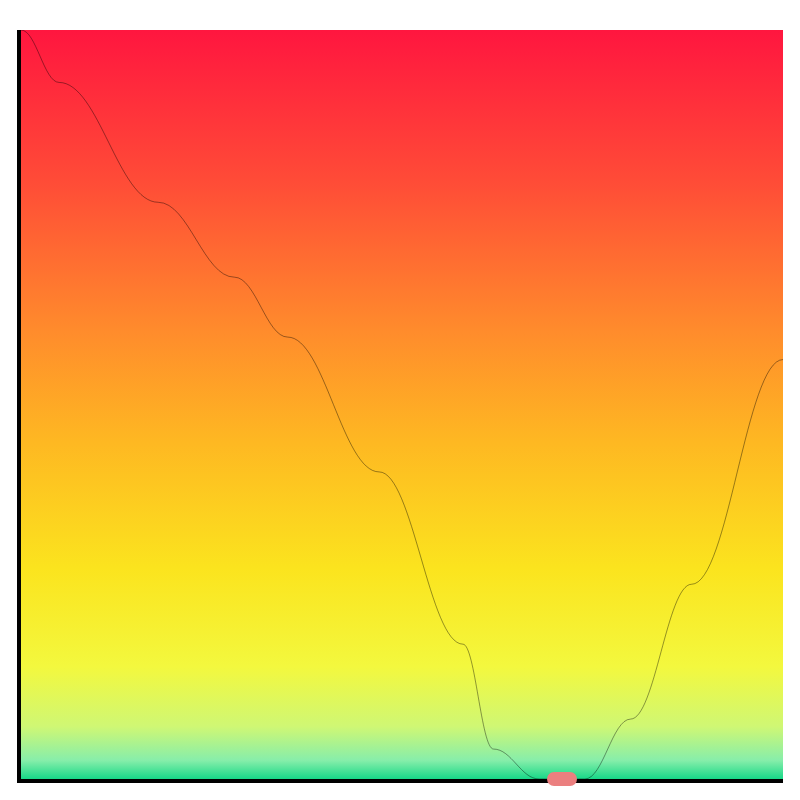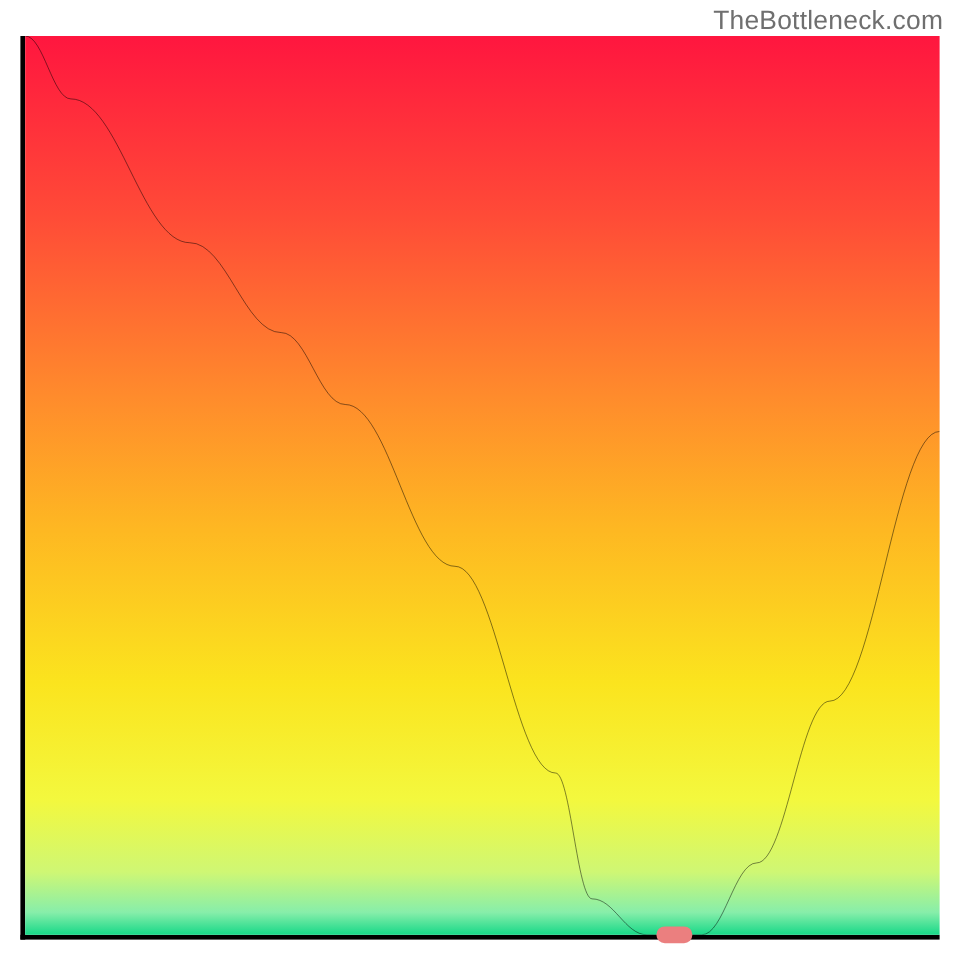--- a/index.html
+++ b/index.html
@@ -58,21 +58,20 @@
     height: 14px;
     background: #eb7f7f;
     border-radius: 7px;
     z-index: 4;
     transform: translate(-50%, -50%);
   }
 </style>
 </head>
 <body>
 <div class="wrap">
-  <div class="watermark">TheBottleneck.com</div>
 
   <div class="plot">
 
     <div class="gradient" style="background: linear-gradient(rgb(255, 22, 63) 0%, rgb(255, 75, 55) 20%, rgb(255, 139, 44) 40%, rgb(254, 184, 34) 55%, rgb(251, 228, 30) 72%, rgb(243, 248, 62) 85%, rgb(207, 247, 116) 93%, rgb(135, 238, 170) 97.5%, rgb(23, 216, 136) 100%);"></div>
 
     <svg class="curve" viewBox="0 0 100 100" preserveAspectRatio="none">
       <path fill="none" stroke="#000" stroke-width="0.4" vector-effect="non-scaling-stroke" d="M 0 0 C 2 0, 3 7, 5 7 C 10.2 7, 12.8 23, 18 23 C 22 23, 24 33, 28.000000000000004 33 C 30.800000000000004 33, 32.2 41, 35 41 C 39.8 41, 42.2 59, 47 59 C 51.4 59, 53.599999999999994 82, 57.99999999999999 82 C 59.599999999999994 82, 60.4 96, 62 96 C 64.4 96, 65.6 100, 68 100 C 70.4 100, 71.6 100, 74 100 C 76.4 100, 77.6 92, 80 92 C 83.2 92, 84.8 74, 88 74 C 92.8 74, 95.2 43.99999999999999, 100 43.99999999999999"></path>
     </svg>
 
     <div class="scrub" style="left: 71%; top: 100%; background: rgb(235, 127, 127);"></div>

